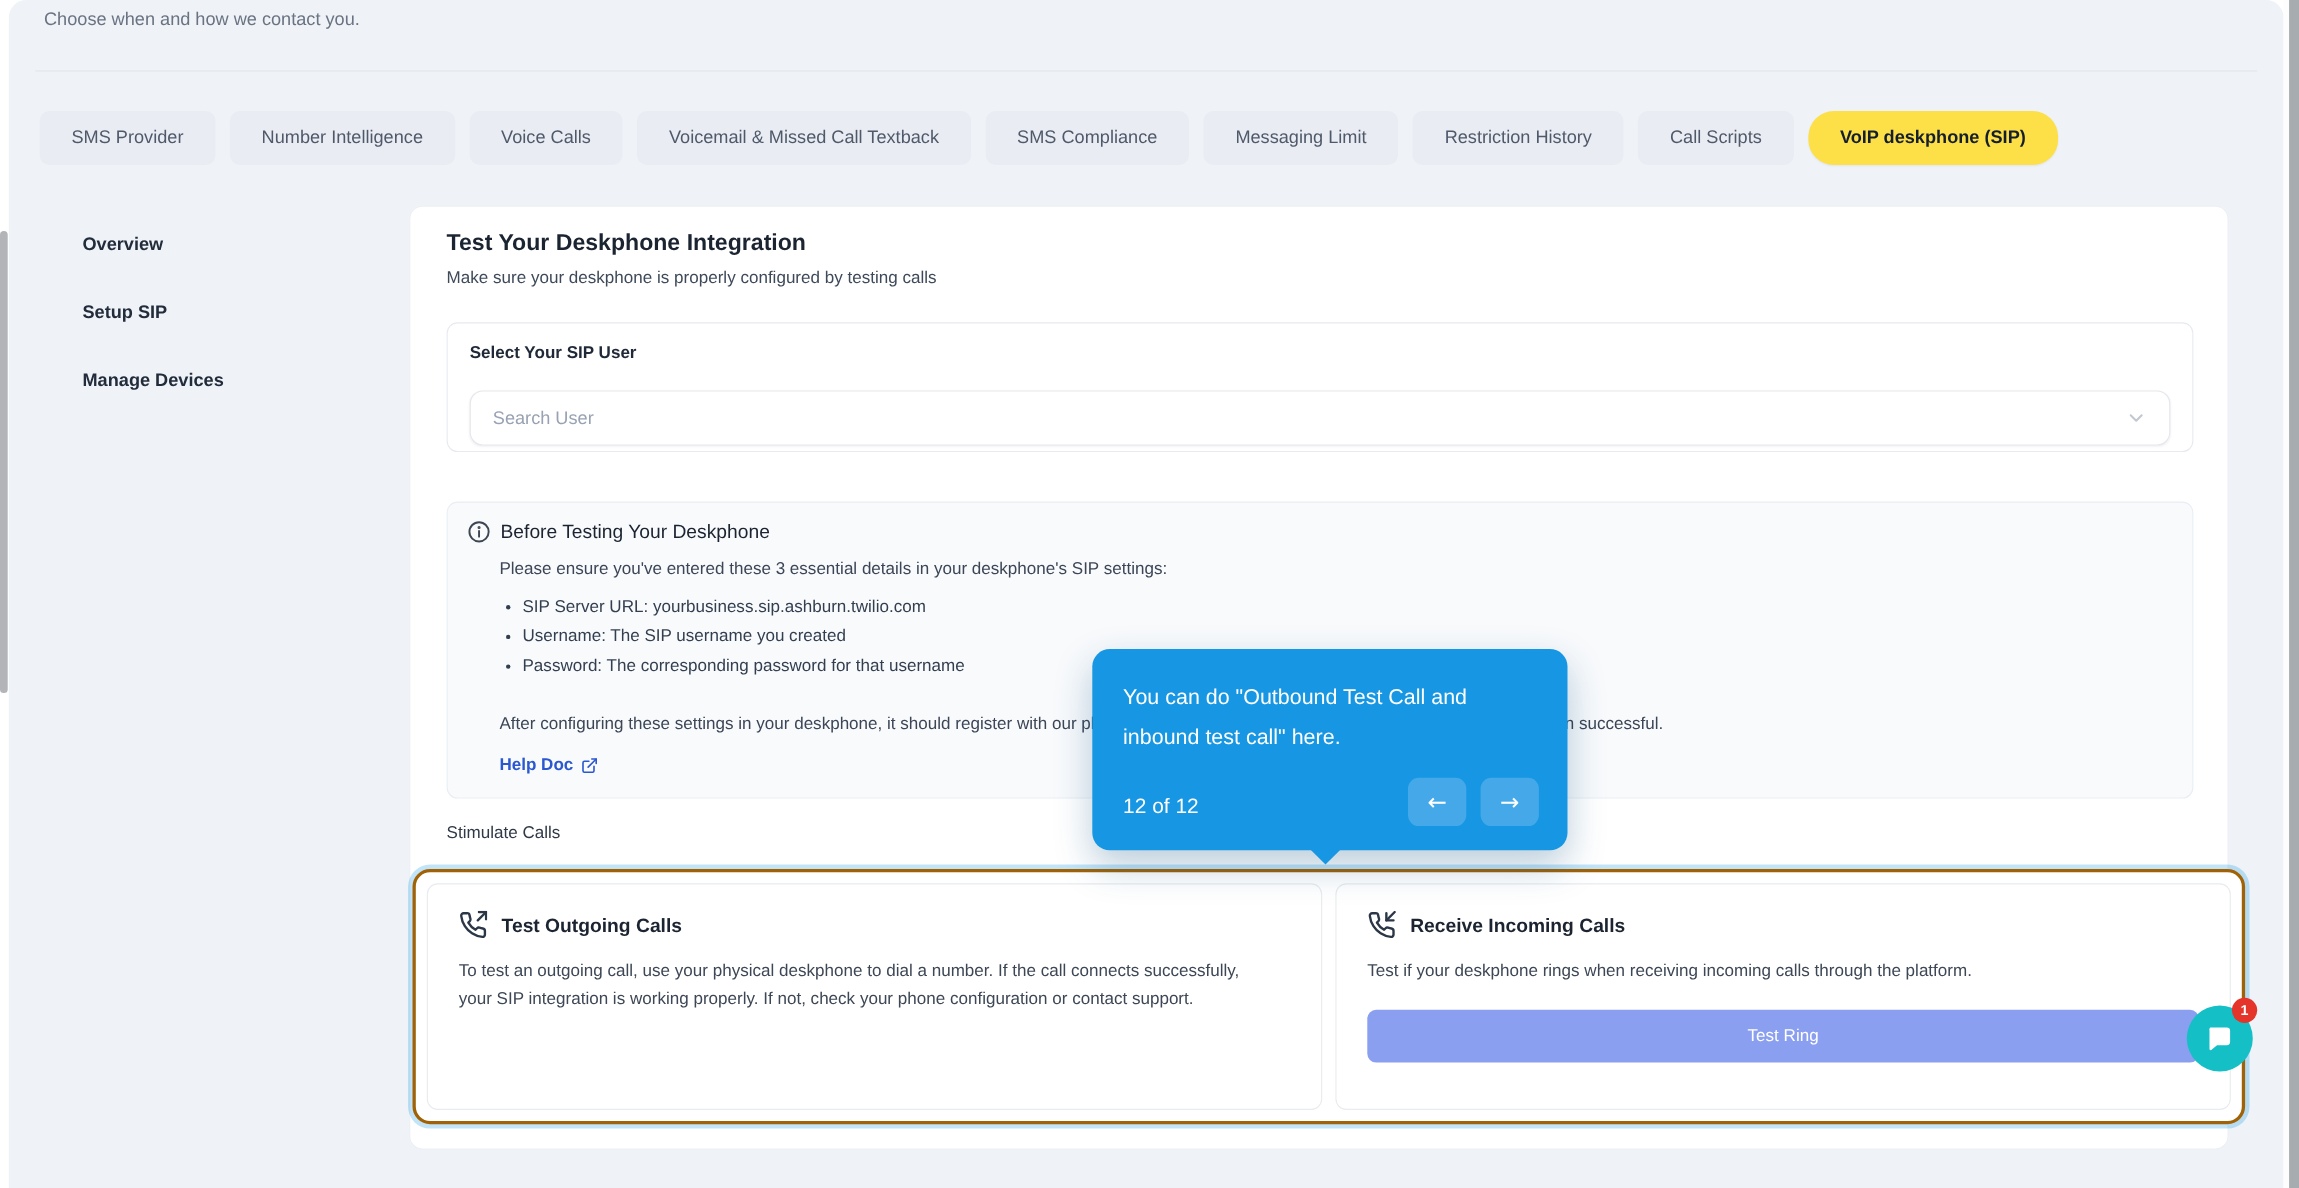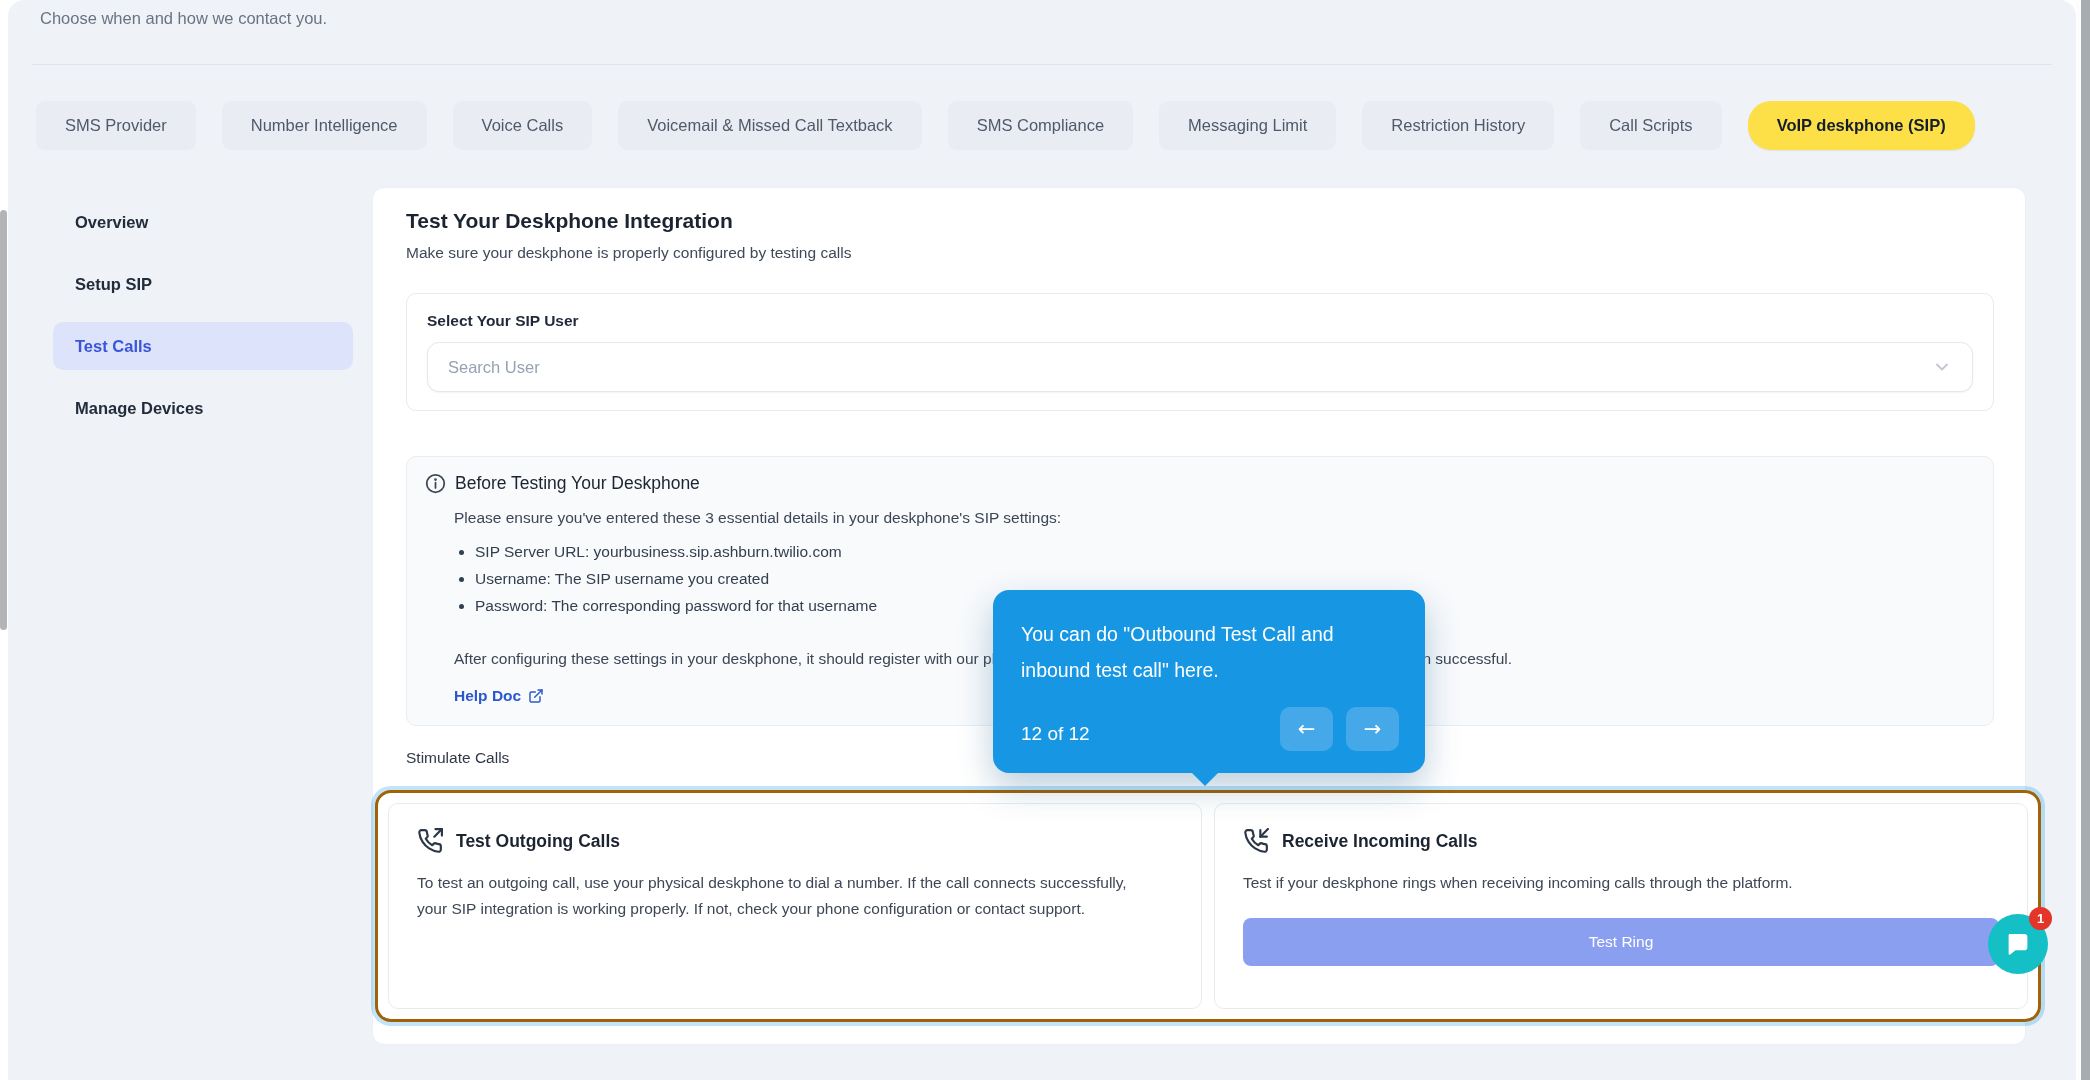--- a/index.html
+++ b/index.html
@@ -12,21 +12,21 @@
   .panel {
     position:absolute; left:8px; top:0; width:2068px; height:1080px;
     background:#eff3f7; border-radius:16px 16px 0 0; z-index:1;
   }
   .clip-title { position:absolute; left:30px; top:0; height:5px; width:500px; overflow:hidden; }
   .clip-title span { display:block; transform:translateY(-25px); font-size:22px; font-weight:700; color:#222b38; }
   .page-subtitle { position:absolute; left:32px; top:9px; font-size:16.5px; color:#6a7382; }
   .divider { position:absolute; left:24px; top:64px; width:2020px; height:1px; background:#e2e6ec; }
 
   
-  .tabs { position:absolute; left:28px; top:101px; display:flex; gap:26px; align-items:center; z-index:2; }
+  .tabs { position:absolute; left:28px; top:101px; display:flex; gap:13px; align-items:center; z-index:2; }
   .tab {
     padding:15px 29px; border-radius:9px; background:#e9edf3; color:#50596a;
     font-size:16.5px; white-space:nowrap; cursor:pointer;
   }
   .tab.active { background:#fde047; color:#141e2c; font-weight:700; box-shadow:0 1px 2px rgba(16,24,40,.06);border-radius:23px; }
 
   
   .sidebar { position:absolute; left:45px; top:198px; width:300px; z-index:2; }
   .side-item {
     height:48px; margin-bottom:14px; display:flex; align-items:center; padding:0 22px;
@@ -41,21 +41,21 @@
   }
   .mc-title { position:absolute; left:33px; top:21px; font-size:21px; font-weight:700; color:#1b2430; }
   .mc-sub { position:absolute; left:33px; top:56px; font-size:15.5px; color:#3e4a59; }
 
   .select-card {
     position:absolute; left:33px; top:105px; width:1588px; height:118px;
     border:1px solid #e7eaef; border-radius:10px; background:#fff;
   }
   .select-label { position:absolute; left:20px; top:18px; font-size:15.5px; font-weight:700; color:#1f2937; }
   .search-box {
-    position:absolute; left:20px; top:48px; right:20px; height:50px;
+    position:absolute; left:20px; top:61px; right:20px; height:50px;
     border:1px solid #e4e7ec; border-radius:12px; background:#fff;
     box-shadow:0 1px 2px rgba(16,24,40,.05); display:flex; align-items:center; padding:0 20px;
   }
   .search-box input {
     border:none; outline:none; flex:1; font-size:16.5px; color:#1f2937;
     font-family:"Liberation Sans","DejaVu Sans",sans-serif; background:transparent;
   }
   .search-box input::placeholder { color:#98a2b3; }
 
   .info-box {
@@ -146,21 +146,20 @@
     <div class="tab">SMS Compliance</div>
     <div class="tab">Messaging Limit</div>
     <div class="tab">Restriction History</div>
     <div class="tab">Call Scripts</div>
     <div class="tab active">VoIP deskphone (SIP)</div>
   </div>
 
   <div class="sidebar">
     <div class="side-item">Overview</div>
     <div class="side-item">Setup SIP</div>
-    <div class="side-item active">Test Calls</div>
     <div class="side-item">Manage Devices</div>
   </div>
 </div>
 
 <div class="main-card">
   <div class="mc-title">Test Your Deskphone Integration</div>
   <div class="mc-sub">Make sure your deskphone is properly configured by testing calls</div>
 
   <div class="select-card">
     <div class="select-label">Select Your SIP User</div>

